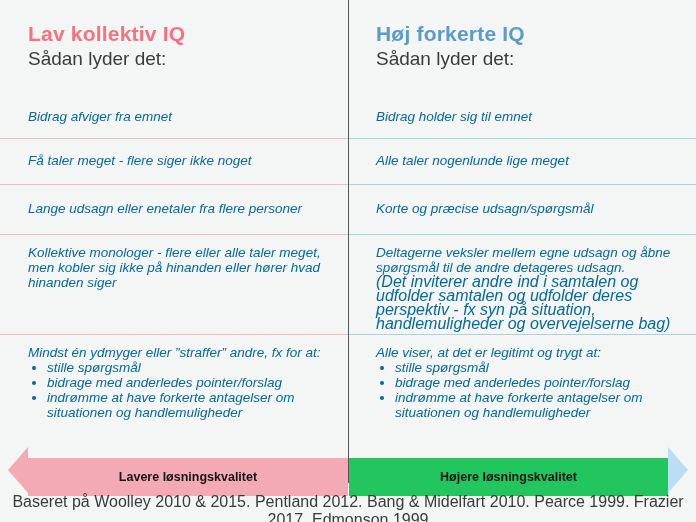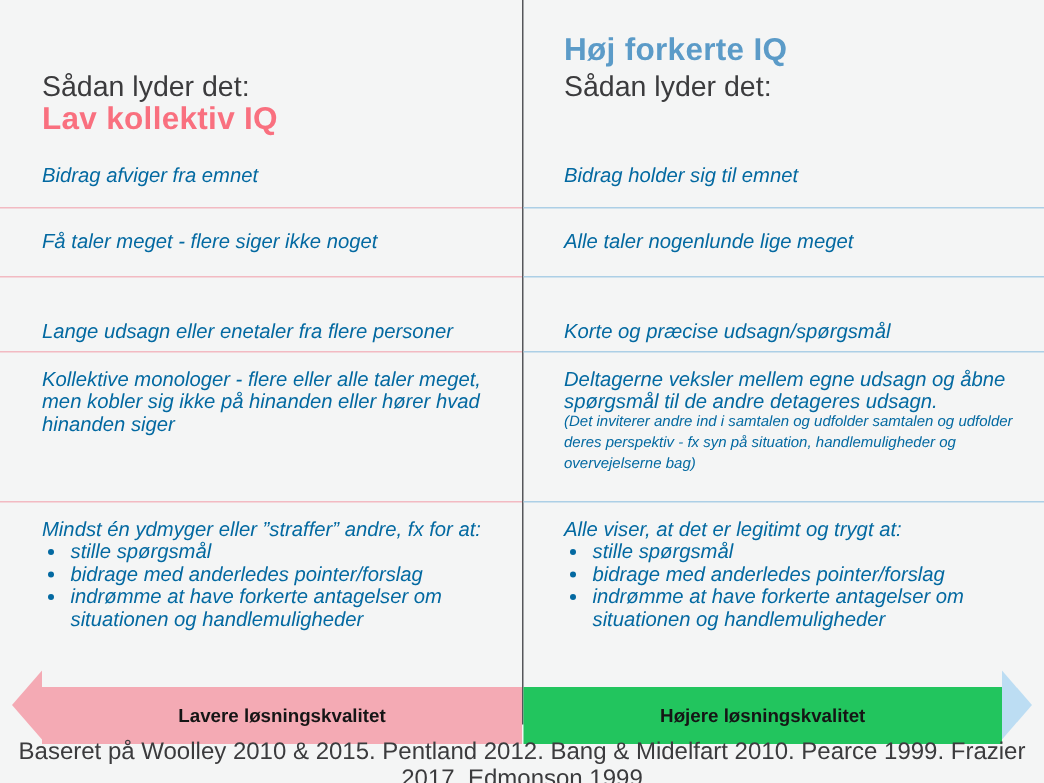--- a/index.html
+++ b/index.html
@@ -19,37 +19,37 @@
   .sep{position:absolute;height:1px;}
   .sep.left{left:0;width:348px;background:#f2bac2;}
   .sep.right{left:349px;width:347px;background:#accfe6;}
   .sep.y1{top:138px;}
   .sep.y2{top:184px;}
   .sep.y3{top:234px;}
   .sep.y4{top:334px;}
 
   
   .col-title{position:absolute;top:22px;font-size:21px;font-weight:bold;letter-spacing:0.2px;}
-  .col-title.left{left:28px;color:#f9707f;margin-top:46px;}
+  .col-title.left{left:28px;color:#f9707f;}
   .col-title.right{left:376px;color:#5b9bc8;}
   .col-subtitle{position:absolute;top:48px;font-size:19px;color:#3b3b3d;}
   .col-subtitle.left{left:28px;}
   .col-subtitle.right{left:376px;}
 
   
   .cell{position:absolute;font-size:13.5px;line-height:15px;color:#0369a1;font-style:italic;}
   .cell p{margin:0;}
   .lcol{left:28px;width:300px;}
   .rcol{left:376px;width:314px;}
   .row1{top:109px;}
   .row2{top:153px;}
-  .row3{top:201px;margin-top:12px;}
+  .row3{top:201px;}
   .row4{top:245px;}
   .row5{top:345px;}
-  .note{font-size:10px;line-height:14px;}
+  .note{font-size:16px;line-height:14px;}
   ul.bullets{margin:0;padding:0 0 0 19px;list-style:disc;}
   ul.bullets li{margin:0;padding:0;}
 
   
   .arrow-shaft{position:absolute;top:458px;height:38px;display:flex;align-items:center;justify-content:center;}
   .arrow-shaft.left{left:28px;width:320px;background:#f4aab4;}
   .arrow-shaft.right{left:349px;width:319px;background:#22c55e;}
   .arrow-head{position:absolute;top:447px;width:0;height:0;border-top:23px solid transparent;border-bottom:23px solid transparent;}
   .arrow-head.left{left:8px;border-right:20px solid #f4aab4;}
   .arrow-head.right{left:668px;border-left:20px solid #bcddf3;}

